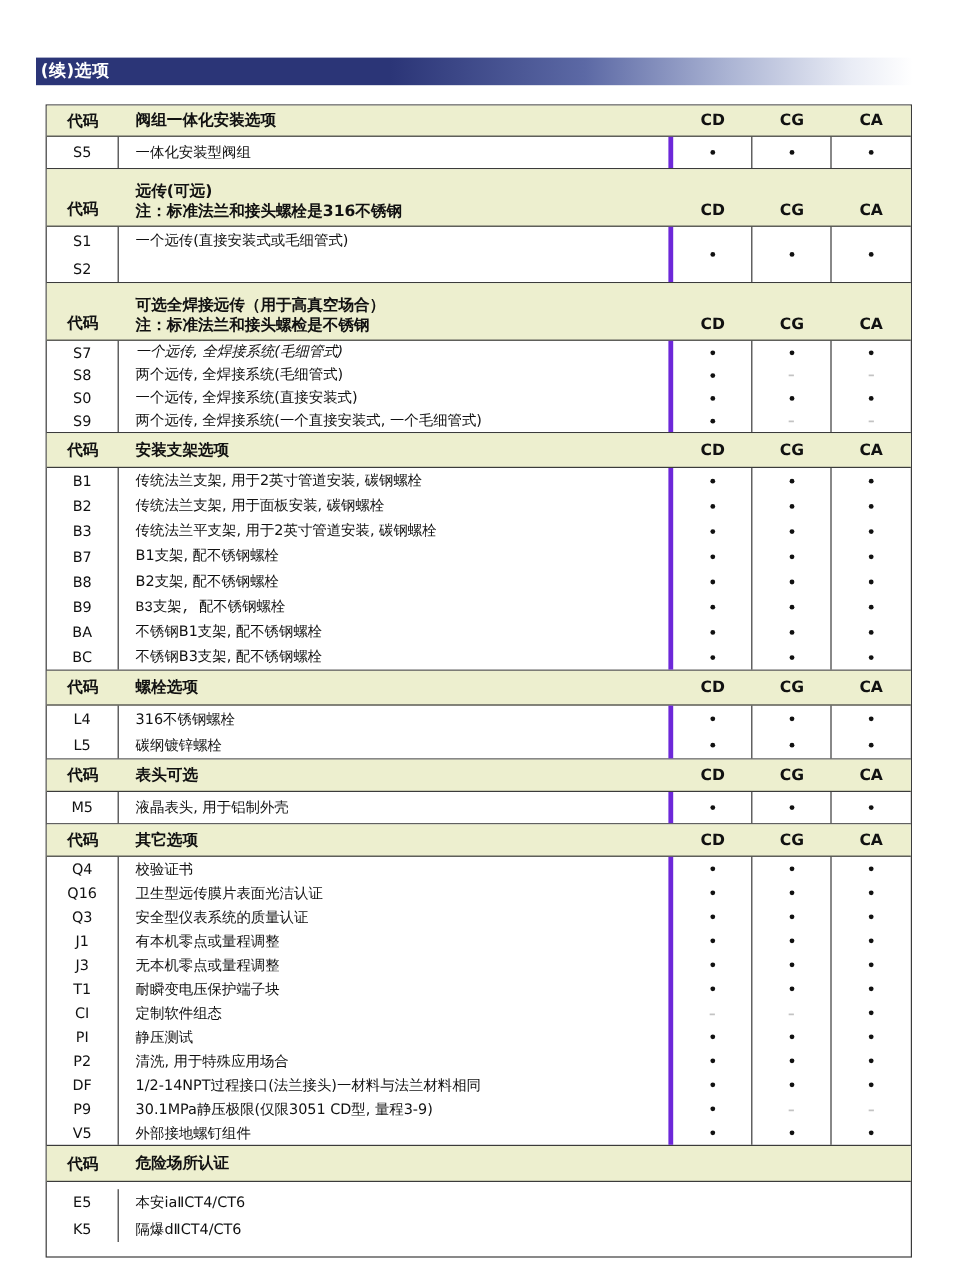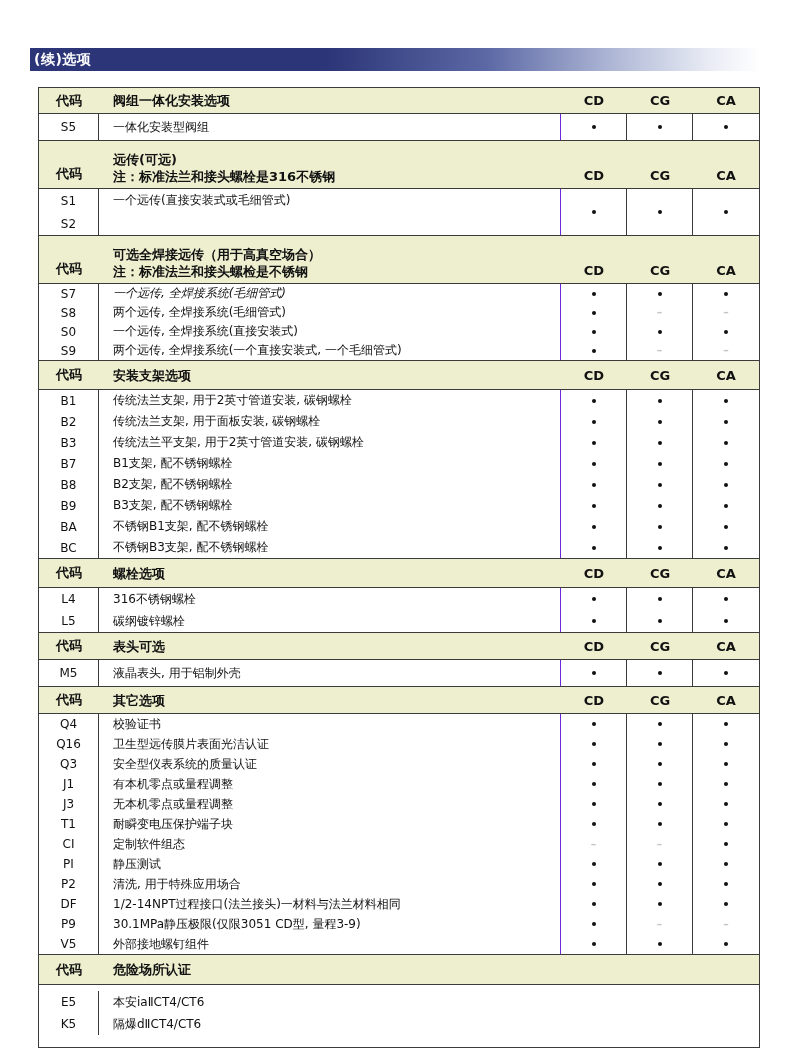--- a/index.html
+++ b/index.html
@@ -25,21 +25,21 @@
   .two-line .hcell{padding-bottom:5px;}
   .two-line .title-wrap{padding-bottom:3px;}
   .hcode{width:60px;text-align:center;font-weight:bold;font-size:13px;flex:none;}
   .title-wrap{flex:1;padding-left:14px;min-width:0;}
   .sec-title,.sec-note{font-weight:bold;font-size:13px;line-height:17px;white-space:nowrap;}
   .hmark{width:66px;text-align:center;font-weight:bold;font-size:13px;flex:none;}
   .sec-body{display:flex;border-bottom:1px solid #3b3b3b;box-sizing:border-box;}
   .sec-body:last-child{border-bottom:none;align-items:center;}
   .col{box-sizing:border-box;}
   .col-code{width:60px;flex:none;border-right:1px solid #3b3b3b;}
-  .col-desc{flex:1;border-right:1px solid #6d28d9;min-width:0;}
+  .col-desc{flex:1;border-right:4px solid #6d28d9;min-width:0;}
   .no-marks .col-desc{border-right:none;}
   .col-mark{width:66px;flex:none;border-right:1px solid #3b3b3b;display:flex;flex-direction:column;}
   .col-mark:last-child{border-right:none;}
   .col-mark.merged{justify-content:center;align-items:center;}
   .cell{font-size:12px;display:flex;align-items:center;box-sizing:border-box;}
   .col-code .cell{justify-content:center;}
   .col-desc .cell{padding-left:14px;white-space:nowrap;overflow:hidden;}
   .mcell{display:flex;align-items:center;justify-content:center;box-sizing:border-box;}
   .dot{width:4px;height:4px;border-radius:50%;background:#111;display:inline-block;}
   .dash{color:#c3c3c3;font-size:11px;line-height:1;font-weight:bold;}
@@ -198,21 +198,21 @@
         <div class="cell" style="height: 21px;">B9</div>
         <div class="cell" style="height: 21px;">BA</div>
         <div class="cell" style="height: 21px;">BC</div>
       </div>
       <div class="col col-desc">
         <div class="cell" style="height: 21px;">传统法兰支架, 用于2英寸管道安装, 碳钢螺栓</div>
         <div class="cell" style="height: 21px;">传统法兰支架, 用于面板安装, 碳钢螺栓</div>
         <div class="cell" style="height: 21px;">传统法兰平支架, 用于2英寸管道安装, 碳钢螺栓</div>
         <div class="cell" style="height: 21px;">B1支架, 配不锈钢螺栓</div>
         <div class="cell" style="height: 21px;">B2支架, 配不锈钢螺栓</div>
-        <div class="cell" style="height: 21px;">B3支架, 配不锈钢螺栓</div>
+        <div class="cell" style="height: 21px; font-family: Liberation Mono, monospace;">B3支架, 配不锈钢螺栓</div>
         <div class="cell" style="height: 21px;">不锈钢B1支架, 配不锈钢螺栓</div>
         <div class="cell" style="height: 21px;">不锈钢B3支架, 配不锈钢螺栓</div>
       </div>
       <div class="col col-mark">
         <div class="mcell" style="height: 21px;">
           <span class="dot"></span>
         </div>
         <div class="mcell" style="height: 21px;">
           <span class="dot"></span>
         </div>

